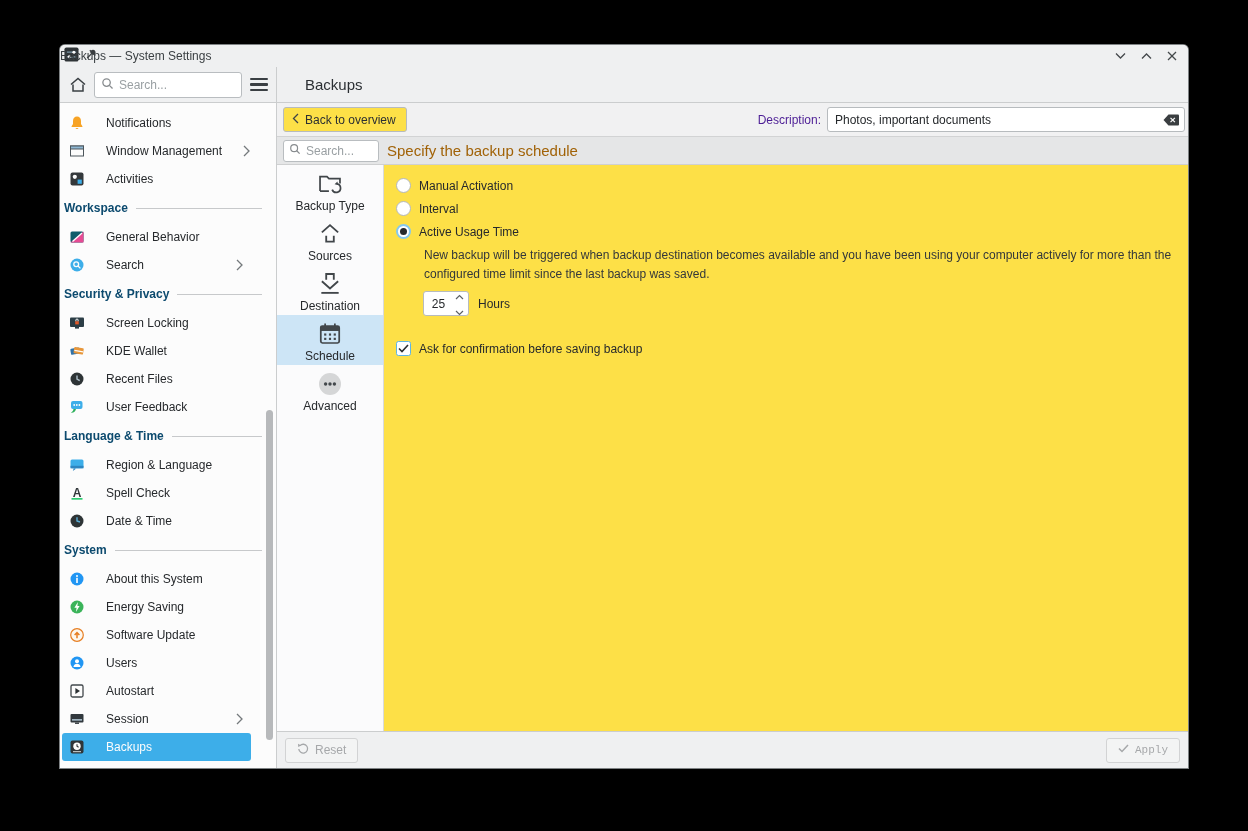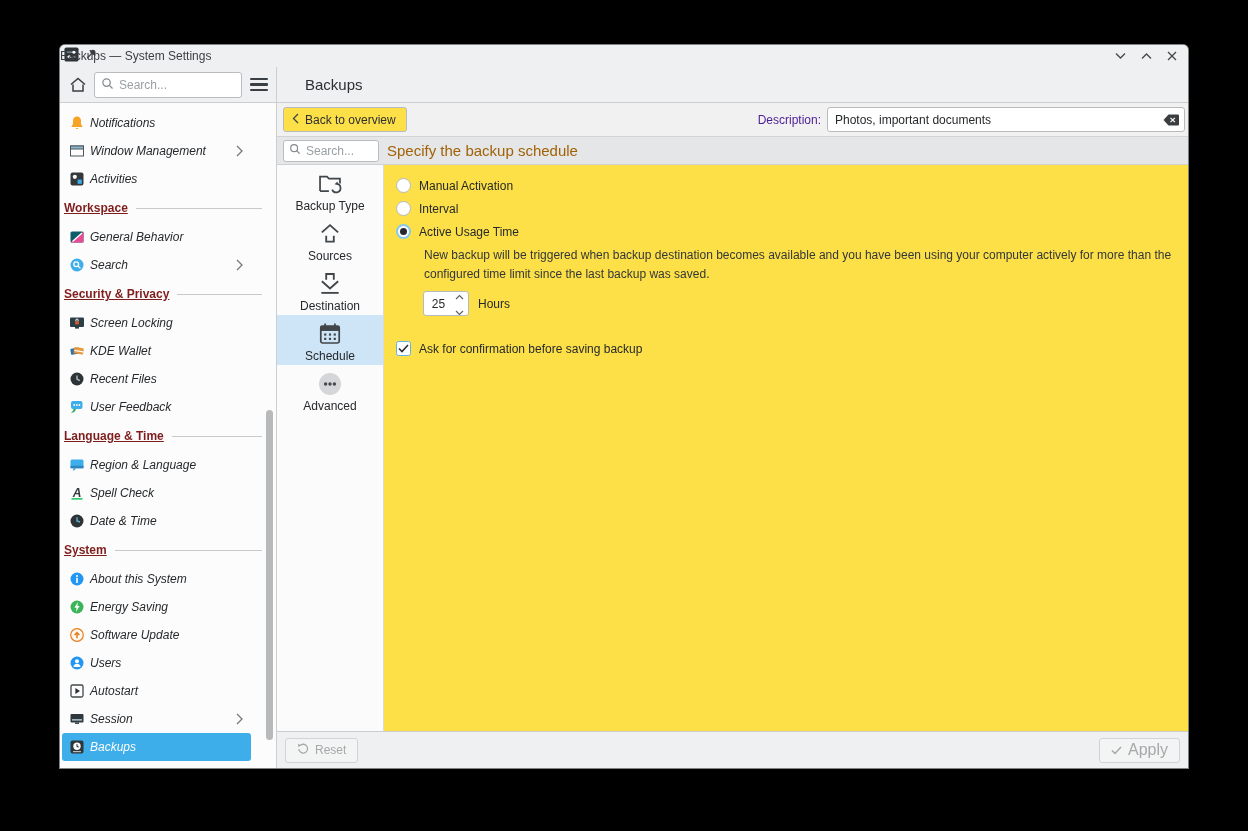--- a/index.html
+++ b/index.html
@@ -28,28 +28,28 @@
   .search-box input::placeholder { color:#9aa0a3; }
   .hamburger { width:18px; height:14px; display:flex; flex-direction:column; justify-content:space-between; flex:none; margin-right:2px; }
   .hamburger span { height:2.4px; background:#3a3f43; border-radius:1px; }
   .header-title { font-size:15px; color:#2b2f33; display:flex; align-items:center; padding-left:28px; }
 
   
   .body { flex:1; display:flex; min-height:0; }
   .sidebar { width:217px; flex:none; background:#fcfcfc; border-right:1px solid #cbcdce; position:relative;
              padding-top:6px; overflow:hidden; }
   .sb-item { height:28px; display:flex; align-items:center; padding-left:6px; margin:0 25px 0 2px;
-             border-radius:3px; gap:5px; cursor:default;font-style:italic; }
+             border-radius:3px; gap:21px; cursor:default; }
   .sb-item .ic { width:17px; height:17px; flex:none; display:flex; align-items:center; justify-content:center; }
   .sb-item .sb-label { white-space:nowrap; }
   .sb-item.selected { background:#3daee9; }
   .sb-item.selected .sb-label { color:#fcfcfc; }
   .sb-chev { margin-left:auto; margin-right:8px; display:flex; align-items:center; }
   .sb-header { height:30px; display:flex; align-items:center; padding-left:4px; margin-right:14px; gap:8px; }
-  .sb-header .hdr-label { font-weight:bold; color:#7f1d1d; white-space:nowrap;text-decoration:underline; }
+  .sb-header .hdr-label { font-weight:bold; color:#0c4a6e; white-space:nowrap; }
   .sb-header .rule { flex:1; height:1px; background:#c7c9cb; }
   .sb-scrollthumb { position:absolute; left:206px; top:307px; width:7px; height:330px;
                     background:#b7b9bb; border-radius:3.5px; }
 
   
   .rightcol { flex:1; display:flex; flex-direction:column; min-width:0; background:#f1f1f2; }
   .row1 { height:33px; flex:none; display:flex; align-items:center; padding:0 3px 0 6px; background:#f1f1f2; }
   .back-btn { height:25px; background:#fde047; border:1px solid #b7bbbe; border-radius:3px;
               display:flex; align-items:center; gap:6px; padding:0 10px 0 8px; color:#2b2f32; }
   .desc-wrap { margin-left:auto; display:flex; align-items:center; gap:6px; }
@@ -569,21 +569,21 @@
         <div class="footer">
           <button class="f-btn" style="font-family:inherit;font-size:12px;">
             <span>
               <svg width="12" height="12" viewBox="0 0 12 12">
                   <path d="M3 2.6A4.4 4.4 0 1 1 1.8 6" fill="none" stroke="#a6a8aa" stroke-width="1.3"></path>
                   <polygon points="1,0.8 1.2,4 4.2,2.6" fill="#a6a8aa"></polygon>
                 </svg>
             </span>
             <span>Reset</span>
           </button>
-          <button class="f-btn right" style="font-family:Liberation Sans, sans-serif;font-size:16px;">
+          <button class="f-btn right" style="font-family:Liberation Mono, monospace;font-size:11px;">
             <span>
               <svg width="11" height="9" viewBox="0 0 11 9">
                   <polyline points="1,4.5 4,7.5 10,1" fill="none" stroke="#a6a8aa" stroke-width="1.5"></polyline>
                 </svg>
             </span>
             <span>Apply</span>
           </button>
         </div>
 
       </div>

